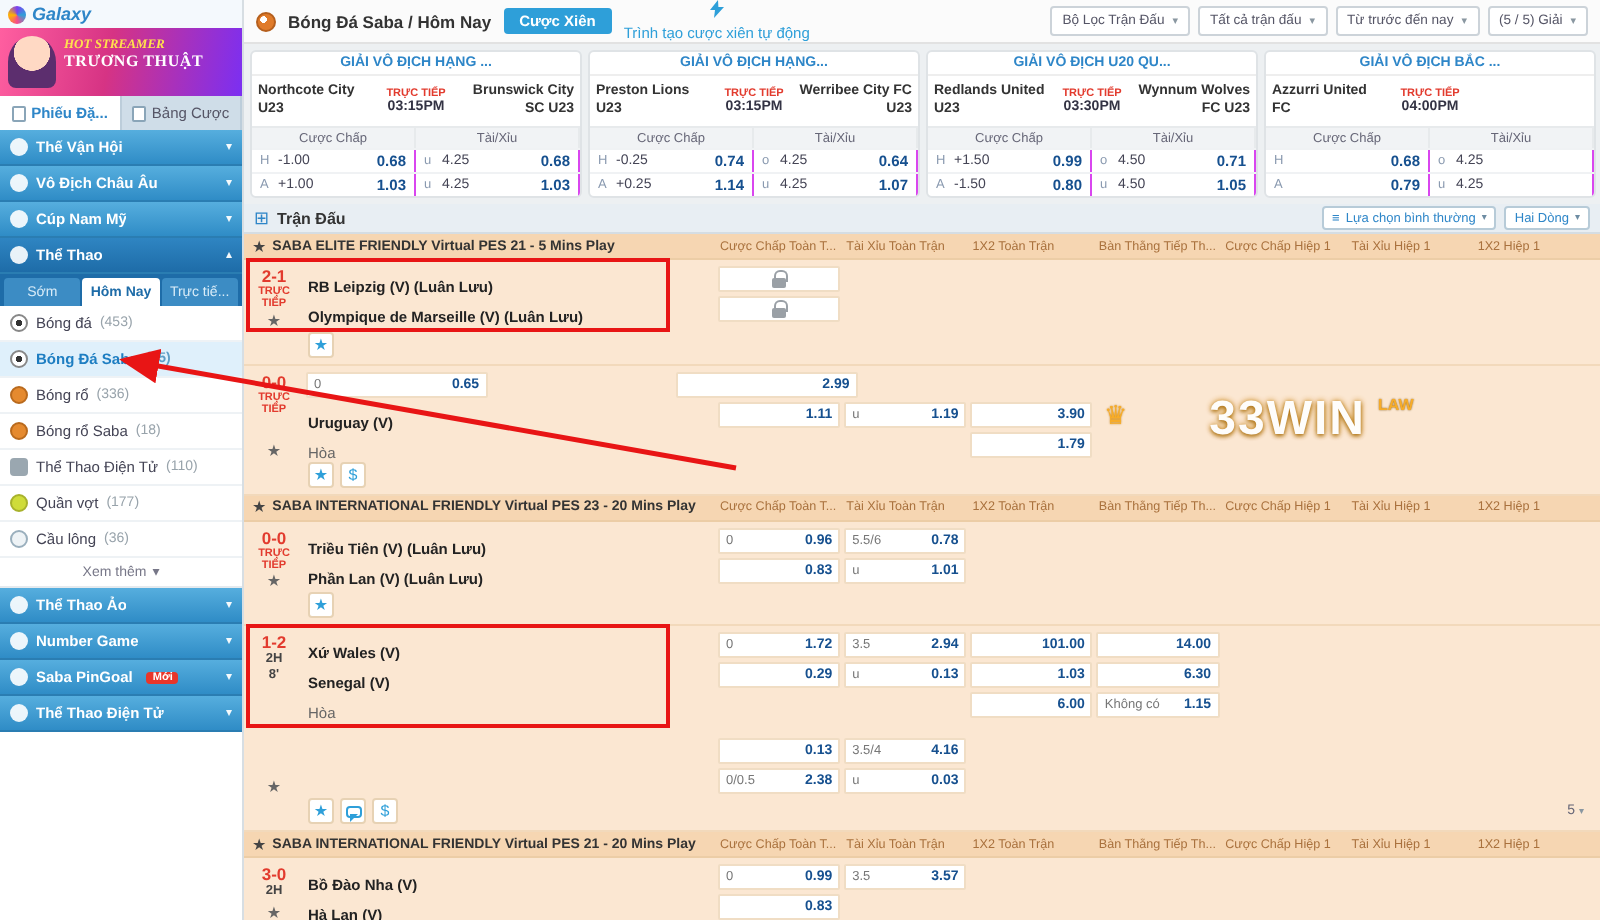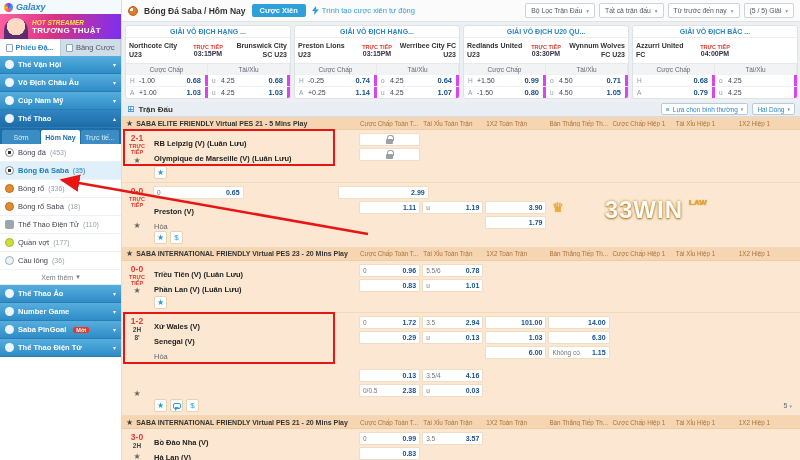--- a/index.html
+++ b/index.html
@@ -5,21 +5,21 @@
   * { box-sizing:border-box; margin:0; padding:0; }
   html,body { width:800px; height:460px; overflow:hidden; }
   body { font-family:"Liberation Sans","DejaVu Sans",sans-serif; font-size:8px; color:#333; background:#fff; }
   .app { position:relative; width:800px; height:460px; display:flex; overflow:hidden; }
 
   
   .sidebar { width:122px; flex:0 0 122px; border-right:1px solid #d7dee3; display:flex; flex-direction:column; background:#fff; }
   .logo-bar { height:14px; display:flex; align-items:center; gap:3px; padding:0 4px; background:#f4f9fd; }
   .logo-ico { width:9px; height:9px; border-radius:50%; background:conic-gradient(#7b3ff2,#2e9fd9,#f74b8a,#ffb400,#7b3ff2); }
   .logo-text { color:#2e86c8; font-weight:bold; font-style:italic; font-size:9px; }
-  .banner { height:25px; background:linear-gradient(100deg,#ff5fa0 0%,#d63384 45%,#7b2ff2 100%); position:relative; color:#fff; padding:5px 4px 8px 32px; overflow:hidden; }
+  .banner { height:34px; background:linear-gradient(100deg,#ff5fa0 0%,#d63384 45%,#7b2ff2 100%); position:relative; color:#fff; padding:5px 4px 8px 32px; overflow:hidden;font-family:Liberation Serif, serif; }
   .banner .avatar { position:absolute; left:4px; top:4px; width:24px; height:26px; border-radius:50% 50% 4px 4px; background:radial-gradient(circle at 50% 32%,#ffd9c4 0 42%,#5c2e6e 43%); }
   .banner-l1 { color:#ffe14d; font-size:6.5px; font-weight:bold; font-style:italic; }
   .banner-l2 { font-size:8px; font-weight:bold; letter-spacing:.3px; }
   .side-tabs { display:flex; height:17px; background:#cfdde8; }
   .stab { flex:1; display:flex; align-items:center; justify-content:center; gap:3px; font-size:7.5px; color:#556; border-right:1px solid #bccdda; }
   .stab.active { background:#fff; color:#2e86c8; font-weight:bold; }
   .tab-ico { width:7px; height:8px; border:1px solid #8aa5b8; border-radius:1px; background:#fff; }
   #side-menu { display:flex; flex-direction:column;text-align:right; }
   .menu-item { height:18px; display:flex; align-items:center; padding:0 5px; gap:4px; background:linear-gradient(#56aede,#2f8cc6); color:#fff; font-weight:bold; font-size:7.5px; border-bottom:1px solid #2a7db2; cursor:pointer; }
   .menu-item.dark { background:linear-gradient(#2f85c2,#1e6ca8); }
@@ -42,39 +42,39 @@
   .show-more { height:15px; display:flex; align-items:center; justify-content:center; gap:3px; color:#778; font-size:7px; background:#fff; border-bottom:1px solid #e5eaee; cursor:pointer; }
   .badge { background:#e8362a; color:#fff; font-size:5.5px; padding:0 3px; border-radius:2px; margin-left:3px; font-weight:bold; }
   .side-fill { flex:1; background:#fff; }
 
   
   .content { flex:1; display:flex; flex-direction:column; min-width:0; }
   .topbar { height:22px; background:#fbfbfb; border-bottom:1px solid #e2e2e2; display:flex; align-items:center; padding:0 6px; gap:6px; }
   .bc-ico { width:10px; height:10px; border-radius:50%; background:radial-gradient(circle at 35% 35%,#fff 0 22%,#e07b2a 23%); border:1px solid #b55f1d; flex:0 0 10px; }
   .breadcrumb { font-weight:bold; font-size:8.5px; color:#333; white-space:nowrap; }
   .btn-parlay { background:#2e9fd9; color:#fff; font-size:7.5px; padding:2px 8px; border-radius:2px; font-weight:bold; border:none; cursor:pointer; }
-  .auto-parlay { color:#2e9fd9; font-size:7.5px; display:flex; align-items:center; gap:3px; cursor:pointer; white-space:nowrap; }
+  .auto-parlay { color:#2e9fd9; font-size:7.5px; display:flex; align-items:center; gap:3px; cursor:pointer; white-space:nowrap;flex-direction:column; }
   .tb-spacer { flex:1; }
   #filters { display:flex; gap:4px; align-items:center; }
   .dd { height:15px; border:1px solid #ccd3d9; background:#fff; border-radius:2px; display:flex; align-items:center; gap:4px; padding:0 5px; font-size:6.8px; color:#556; cursor:pointer; white-space:nowrap; }
   .dd .caret { font-size:5.5px; color:#8a97a1; }
 
   .featured { height:80px; background:#edf0f2; display:flex; gap:3px; padding:3px; overflow:hidden; }
   .fcard { width:166px; flex:0 0 166px; background:#fff; border:1px solid #dfe3e6; border-radius:3px; overflow:hidden; display:flex; flex-direction:column; }
   .fc-league { height:12px; display:flex; align-items:center; justify-content:center; color:#2e86c8; font-weight:bold; font-size:7px; border-bottom:1px solid #eee; white-space:nowrap; overflow:hidden; }
   .fc-teams { flex:1; display:flex; align-items:center; padding:1px 3px; gap:2px; overflow:hidden; }
   .fc-team { flex:1; font-size:7px; font-weight:bold; color:#333; line-height:1.15; overflow:hidden; }
   .fc-team.away { text-align:right; }
   .fc-mid { width:40px; flex:0 0 40px; text-align:center; }
   .fc-live { color:#e23b2e; font-size:5.5px; font-weight:bold; }
   .fc-time { font-size:7px; font-weight:bold; color:#334; }
   .fc-odds-hdr { display:flex; height:11px; background:#f1f3f5; border-top:1px solid #e7eaec; }
   .fc-odds-hdr div { flex:1; display:flex; align-items:center; justify-content:center; font-size:6.5px; color:#667; border-right:1px solid #e7eaec; }
   .fc-row { display:flex; height:12px; border-top:1px solid #f0f2f4; }
-  .fc-half { flex:1; display:flex; align-items:center; padding:0 4px; gap:3px; border-right:3px solid #d946ef; cursor:pointer; }
+  .fc-half { flex:1; display:flex; align-items:center; padding:0 4px; gap:3px; border-right:1px solid #d946ef; cursor:pointer; }
   .fc-letter { color:#8a9ab0; font-size:6.5px; width:6px; flex:0 0 6px; }
   .fc-line { color:#445; font-size:7px; flex:1; }
   .fc-odd { color:#16508f; font-weight:bold; font-size:7.5px; }
 
   .main-toolbar { height:15px; background:#e8eef3; border-bottom:1px solid #d5dde3; display:flex; align-items:center; padding:0 5px; gap:4px; }
   .mt-ico { color:#2e86c8; font-size:9px; line-height:1; }
   .mt-title { font-weight:bold; font-size:8px; color:#333; }
   .mt-spacer { flex:1; }
   .mt-dd { height:12px; border:1px solid #b7cbd8; background:#fff; border-radius:2px; display:flex; align-items:center; padding:0 4px; gap:3px; font-size:6.5px; color:#2e86c8; cursor:pointer; white-space:nowrap; }
   .mt-dd .caret { font-size:5px; color:#6d8ca3; }
@@ -525,21 +525,21 @@
                     <span class="c-line"></span>
                     <span class="c-odd">2.99</span>
                   </div>
                 </div>
                 <div class="m-cell"></div>
                 <div class="m-cell"></div>
                 <div class="m-cell"></div>
                 <div class="m-cell"></div>
               </div>
               <div class="m-line">
-                <div class="m-team">Preston (V)</div>
+                <div class="m-team">Uruguay (V)</div>
                 <div class="m-cell">
                   <div class="box">
                     <span class="c-line"></span>
                     <span class="c-odd">1.11</span>
                   </div>
                 </div>
                 <div class="m-cell">
                   <div class="box">
                     <span class="c-line">u</span>
                     <span class="c-odd">1.19</span>

